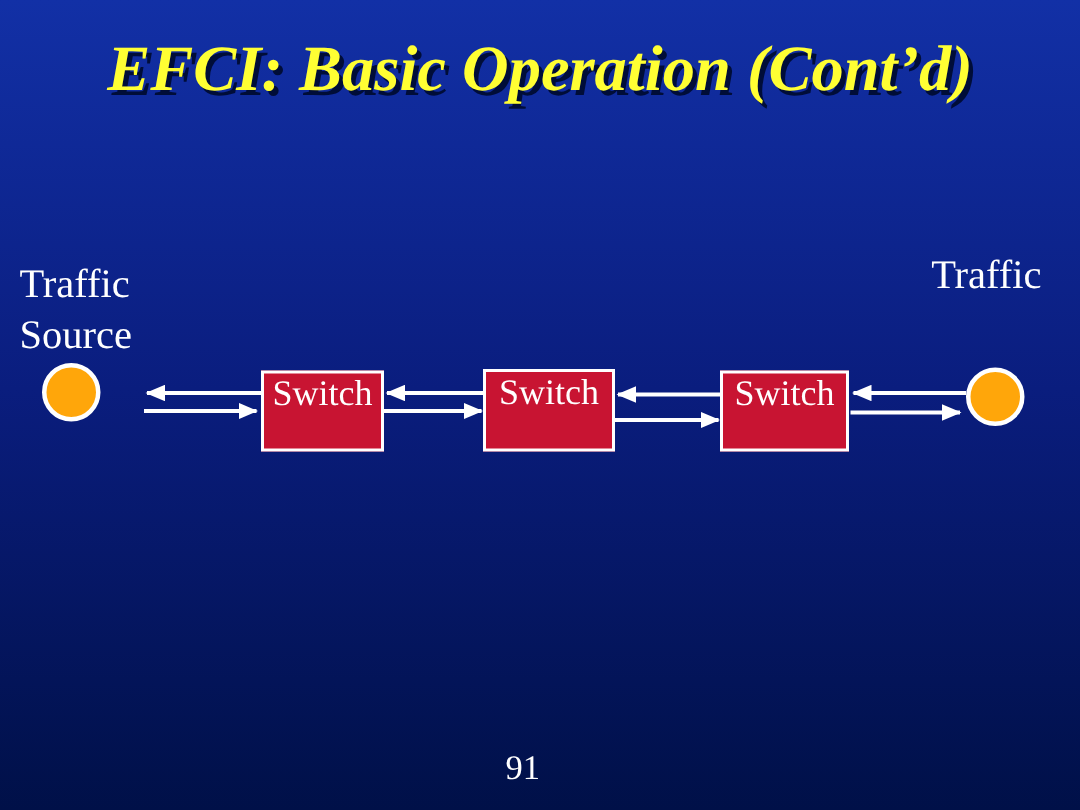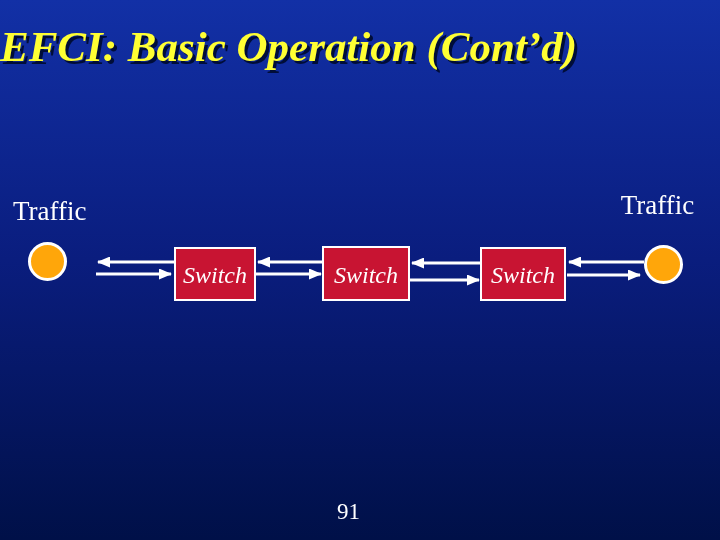--- a/index.html
+++ b/index.html
@@ -20,57 +20,55 @@
     position:relative;
     width:720px;height:540px;
     overflow:hidden;
     background:linear-gradient(180deg,var(--background-top) 0%,var(--background-mid) 48%,var(--background-bottom) 100%);
     font-family:"Liberation Serif","DejaVu Serif",serif;
   }
   .title{
     position:absolute;
     left:0;top:22px;width:720px;
     margin:0;
+    text-align:center;
     font-family:"Liberation Serif","DejaVu Serif",serif;
     font-style:italic;
     font-weight:bold;
     font-size:43px;
     letter-spacing:0px;
     color:var(--title-text);
     text-shadow:3px 3px 0 var(--title-shadow);
     white-space:nowrap;
   }
   .node-label{
     position:absolute;
     color:var(--label-text);
     font-size:27px;
     line-height:34px;
-    margin-top:22px;
   }
   .source-label{left:13px;top:172px;text-align:left;}
   .sink-label{left:602px;top:166px;width:111px;text-align:center;}
   .node{
     position:absolute;
     width:39px;height:39px;
     box-sizing:border-box;
     border-radius:50%;
     background:var(--node-fill);
     border:3px solid var(--node-border);
   }
   .source-node{left:28px;top:242px;}
   .sink-node{left:644px;top:245px;}
   .switch-box{
     position:absolute;
     box-sizing:border-box;
     background:var(--switch-fill);
     border:2px solid var(--switch-border);
     display:flex;
-    align-items:center;
     justify-content:center;
-    font-style:italic;
   }
   .switch-box span{
     color:#ffffff;
     font-size:24px;
     line-height:1;
     padding-top:2px;
   }
   .switch-1{left:174px;top:247px;width:82px;height:54px;}
   .switch-2{left:322px;top:246px;width:88px;height:55px;}
   .switch-3{left:480px;top:247px;width:86px;height:54px;}
@@ -94,20 +92,21 @@
 </style>
 </head>
 <body>
 
 <div class="slide">
 
   <h1 class="title">EFCI: Basic Operation (Cont’d)</h1>
 
   <div class="node-label source-label">
     <div>Traffic</div>
+    <div>Source</div>
   </div>
 
   <div class="node-label sink-label">
     <div>Traffic</div>
   </div>
 
   <div class="node source-node"></div>
   <div class="node sink-node"></div>
 
   <div class="switch-box switch-1">

